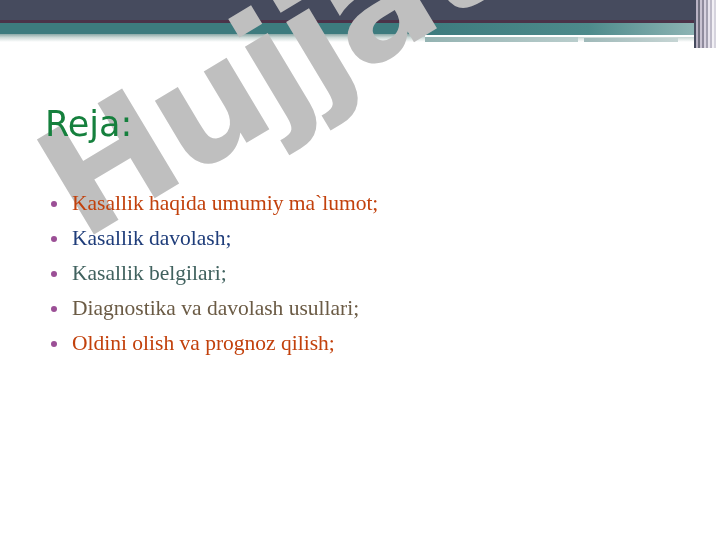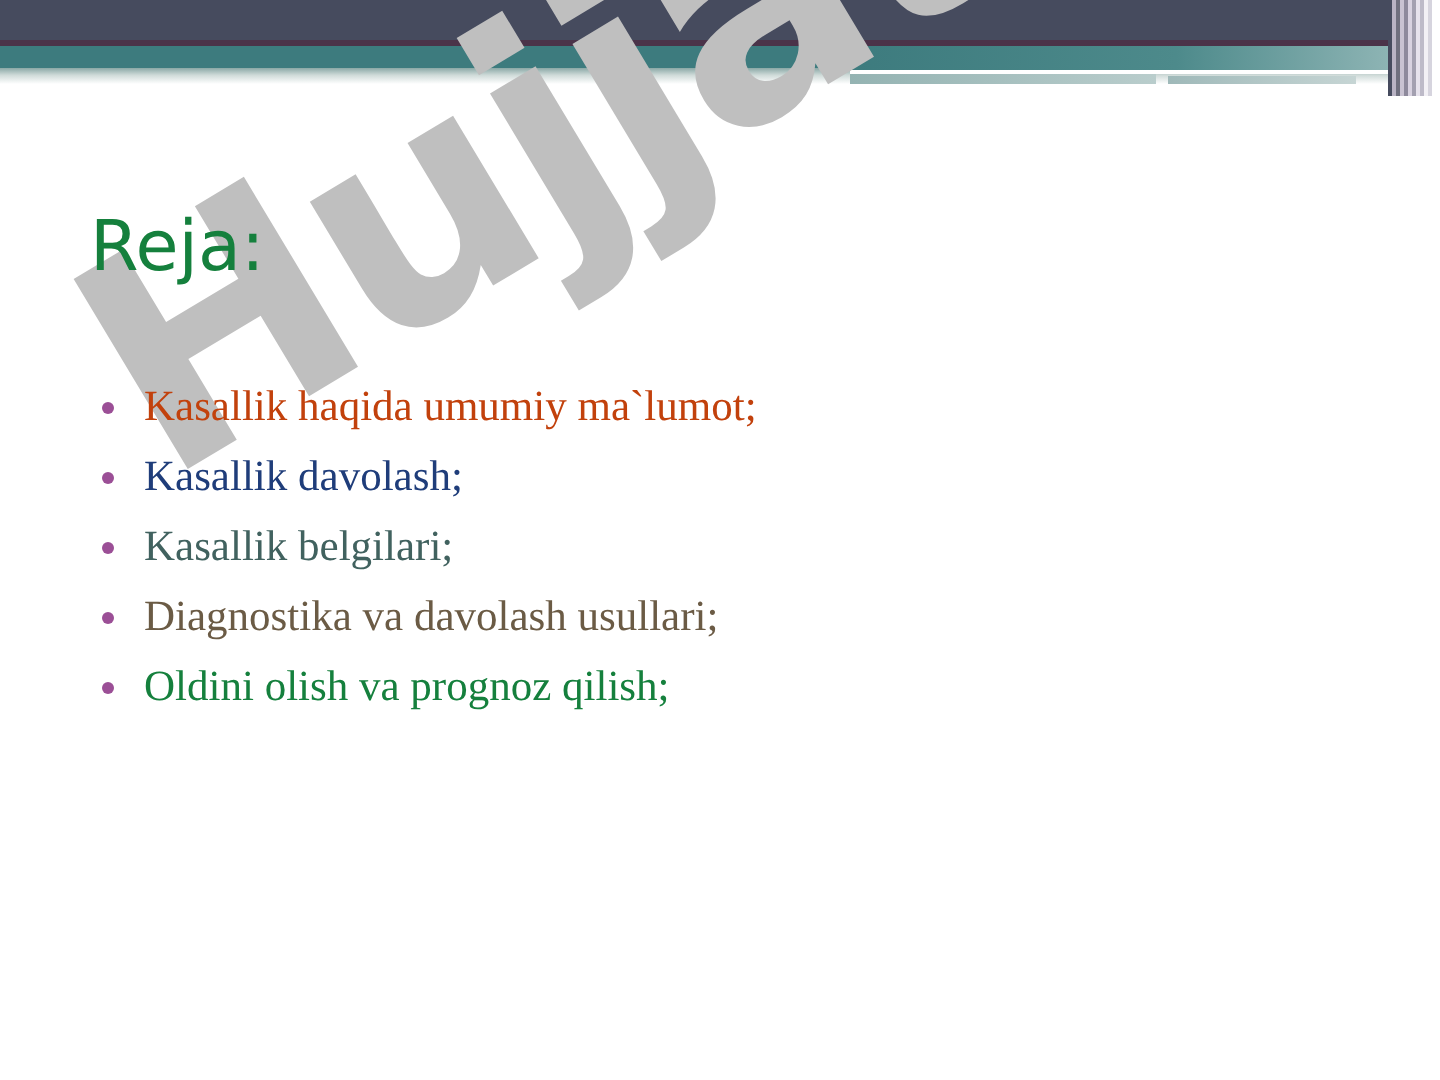--- a/index.html
+++ b/index.html
@@ -214,17 +214,17 @@
     <li>
       <span class="dot"></span>
       <span style="color: rgb(65, 98, 95); margin-top: 31px;">Kasallik belgilari;</span>
     </li>
     <li>
       <span class="dot"></span>
       <span style="color: rgb(107, 91, 69);">Diagnostika va davolash usullari;</span>
     </li>
     <li>
       <span class="dot"></span>
-      <span style="color: #15803d;">Oldini olish va prognoz qilish;</span>
+      <span style="color: #c2410c;">Oldini olish va prognoz qilish;</span>
     </li>
   </ul>
 
 </div>
 
 </body></html>

